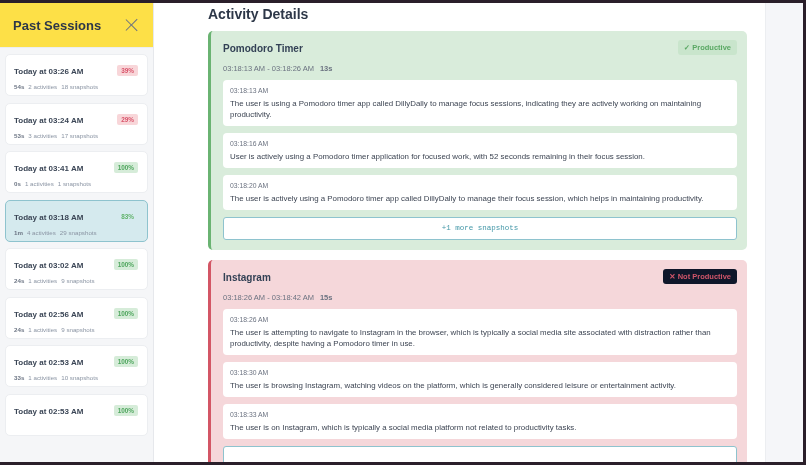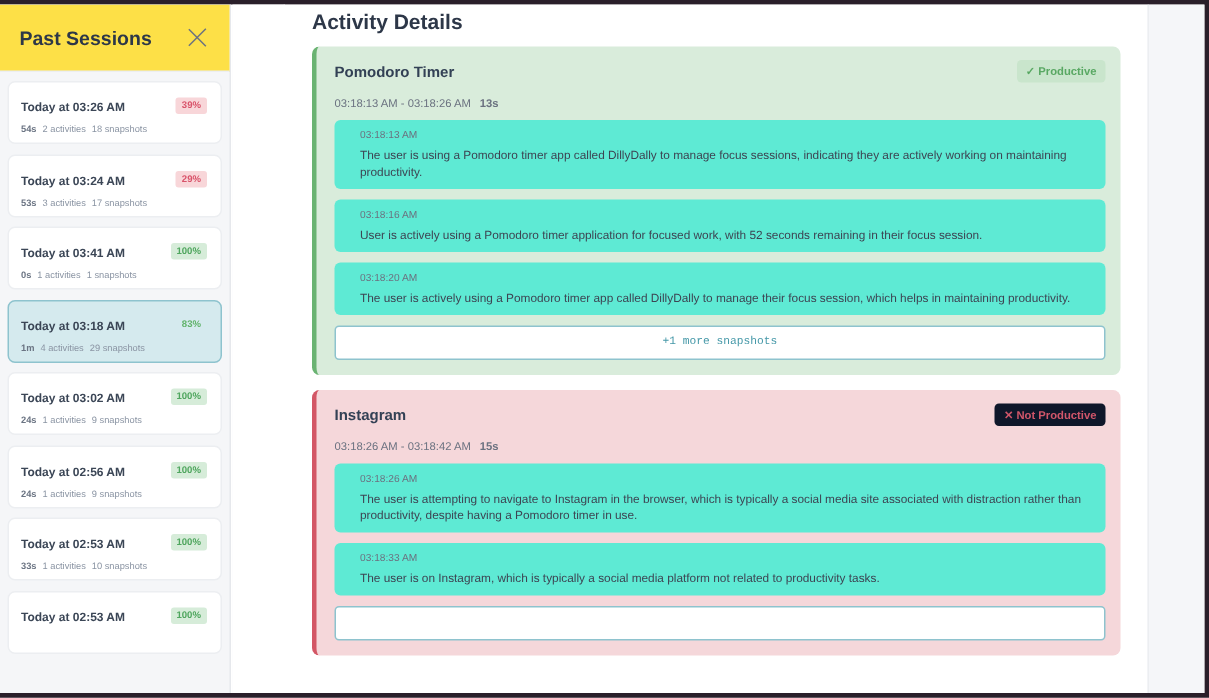--- a/index.html
+++ b/index.html
@@ -65,21 +65,21 @@
   .act-name { font-size: 10px; font-weight: bold; color: #334155; }
   .act-time { font-size: 7.5px; color: #6b7280; margin-top: 10px; }
   .act-time b { color: #6b7280; font-weight: bold; margin-left: 6px; }
   .verdict {
     position: absolute; right: 10px; top: 9px; font-size: 7.5px; font-weight: bold;
     padding: 3px 6px; border-radius: 3px;
   }
   .verdict.good { background: #c9e5cc; color: #59a863; }
   .verdict.bad { background: #0f172a; color: #d1566a; }
   .snap {
-    background: #5eead4; border-radius: 4px; padding: 7px 7px 6px 17px; margin-top: 7px;
+    background: #ffffff; border-radius: 4px; padding: 7px 7px 6px 7px; margin-top: 7px;
   }
   .snap:first-of-type { margin-top: 9px; }
   .snap-time { font-size: 6.8px; color: #6b7280; }
   .snap-text { font-size: 7.9px; color: #3d4553; line-height: 11px; margin-top: 4px; }
   .more-btn {
     margin-top: 7px; height: 23px; border: 1px solid #8ec3ce; background: #ffffff;
     border-radius: 3px; text-align: center; font-size: 7.5px; color: #4598a8;
     line-height: 21px; cursor: pointer; font-family: Liberation Mono, monospace;
   }
 </style>
@@ -174,20 +174,24 @@
     <section class="activity bad">
       <div class="act-name">Instagram</div>
       <span class="verdict bad">✕ Not Productive</span>
       <div class="act-time"><span>03:18:26 AM - 03:18:42 AM</span><b>15s</b></div>
 
       <div class="snap">
         <div class="snap-time">03:18:26 AM</div>
         <div class="snap-text">The user is attempting to navigate to Instagram in the browser, which is typically a social media site associated with distraction rather than productivity, despite having a Pomodoro timer in use.</div>
       </div>
       <div class="snap">
+        <div class="snap-time">03:18:30 AM</div>
+        <div class="snap-text">The user is browsing Instagram, watching videos on the platform, which is generally considered leisure or entertainment activity.</div>
+      </div>
+      <div class="snap">
         <div class="snap-time">03:18:33 AM</div>
         <div class="snap-text">The user is on Instagram, which is typically a social media platform not related to productivity tasks.</div>
       </div>
       <div class="more-btn"></div>
     </section>
   </main>
 
   <div class="right-gutter"></div>
 </div>
 

